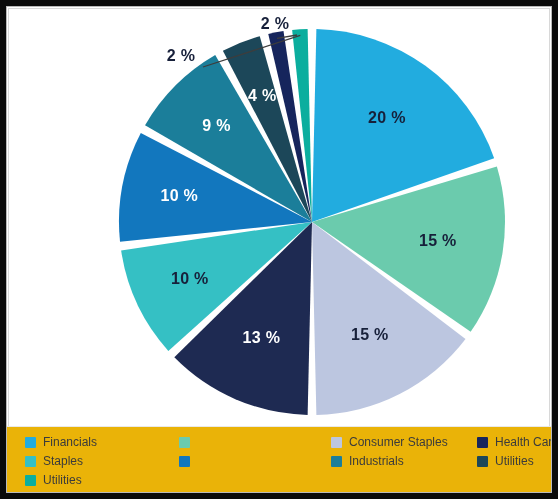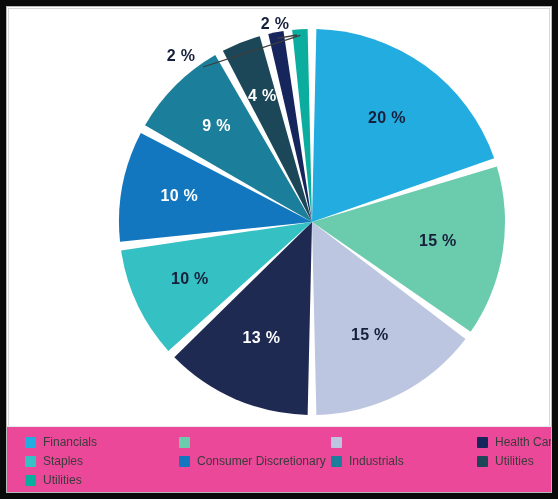--- a/index.html
+++ b/index.html
@@ -62,21 +62,21 @@
   
   #legend {
     position: absolute;
     left: 0;
     bottom: 0;
     width: 100%;
     height: 66px;
     box-sizing: border-box;
     padding: 6px 10px 8px 18px;
     border-top: 1px solid #e9e9e9;
-    background: #ec4899;
+    background: #eab308;
   }
   .legend-grid {
     display: grid;
     grid-template-columns: 154px 152px 146px auto;
     grid-auto-rows: 18px;
     column-gap: 0px;
     row-gap: 1px;
     align-content: start;
   }
   .legend-item {
@@ -142,32 +142,32 @@
       <div class="legend-grid" id="legend-grid">
           <div class="legend-item">
             <span class="legend-swatch" style="background: rgb(34, 172, 223);"></span>
             <span class="legend-label">Financials</span>
           </div>
           <div class="legend-item">
             <span class="legend-swatch" style="background: rgb(107, 203, 173);"></span>
           </div>
           <div class="legend-item">
             <span class="legend-swatch" style="background: rgb(188, 198, 224);"></span>
+            <span class="legend-label">Consumer Staples</span>
           </div>
           <div class="legend-item">
             <span class="legend-swatch" style="background: rgb(22, 37, 92);"></span>
             <span class="legend-label">Health Care</span>
           </div>
           <div class="legend-item">
             <span class="legend-swatch" style="background: rgb(53, 192, 196);"></span>
             <span class="legend-label">Staples</span>
           </div>
           <div class="legend-item">
             <span class="legend-swatch" style="background: rgb(18, 119, 190);"></span>
-            <span class="legend-label">Consumer Discretionary</span>
           </div>
           <div class="legend-item">
             <span class="legend-swatch" style="background: rgb(27, 126, 154);"></span>
             <span class="legend-label">Industrials</span>
           </div>
           <div class="legend-item">
             <span class="legend-swatch" style="background: rgb(28, 71, 89);"></span>
             <span class="legend-label">Utilities</span>
           </div>
           <div class="legend-item">

